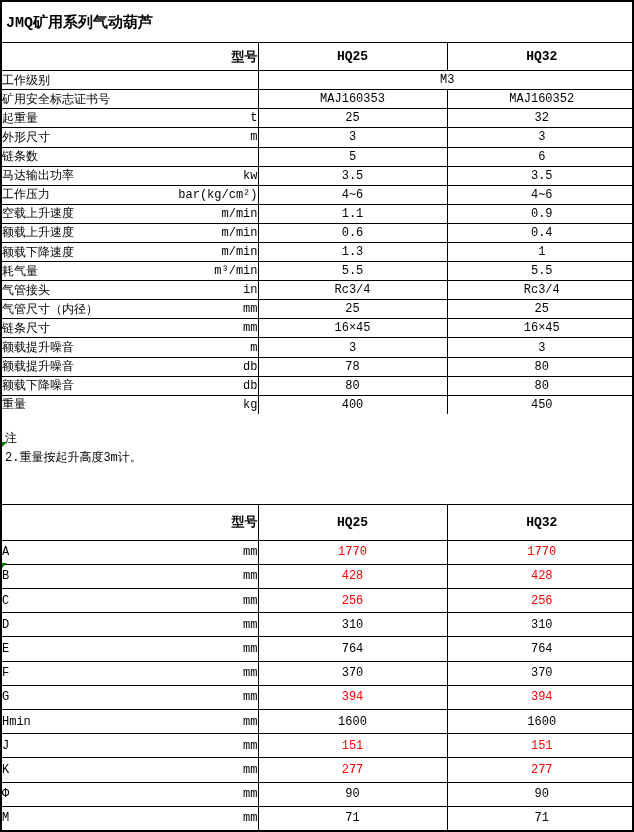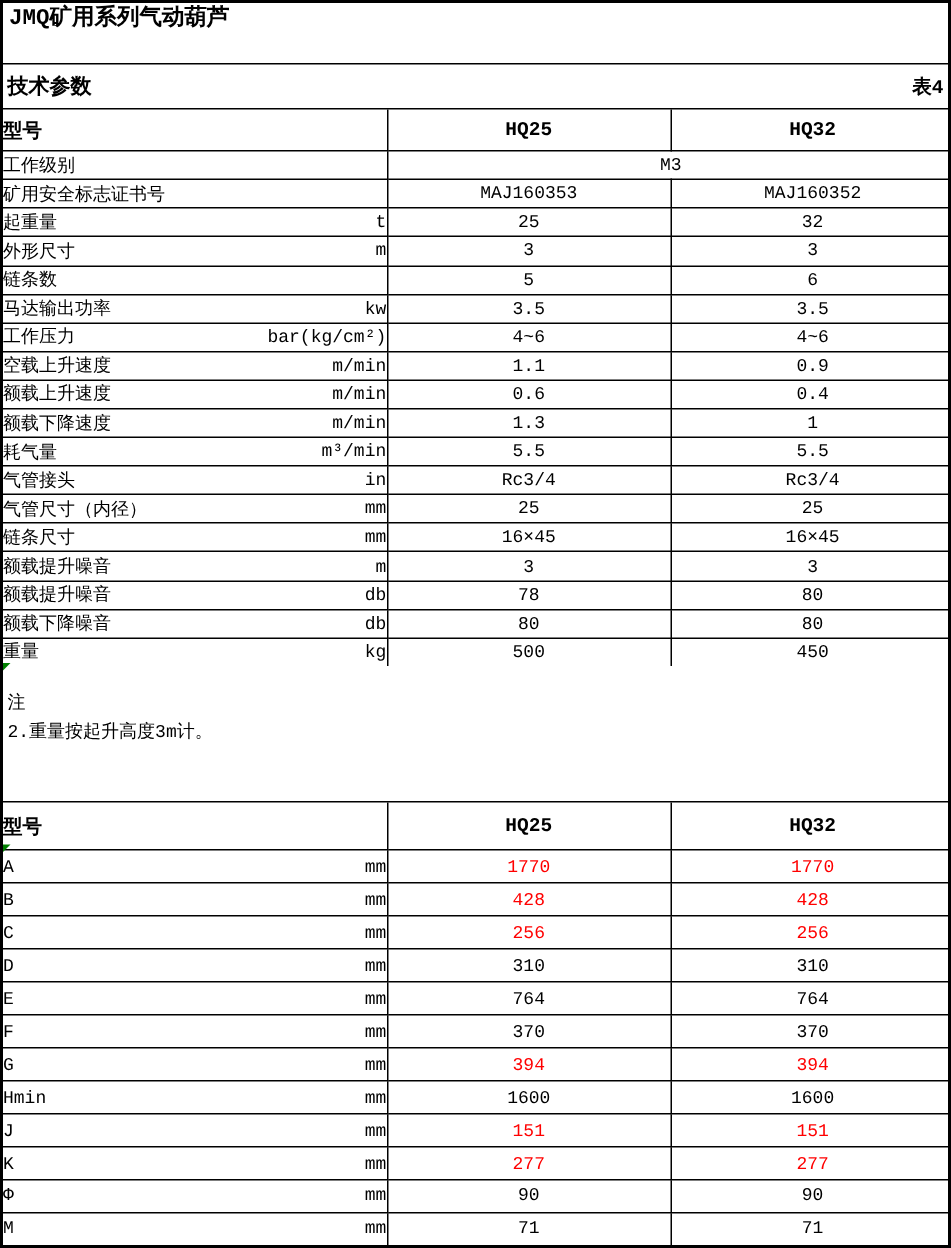--- a/index.html
+++ b/index.html
@@ -9,21 +9,21 @@
     box-sizing:border-box;
     border:2px solid #000;
     background:#fff;
     font-family:"Liberation Mono","DejaVu Sans Mono",monospace;
     font-size:12px;color:#000;
     overflow:hidden;
     display:flex;flex-direction:column;
   }
   .title-row{
     height:41px;box-sizing:border-box;border-bottom:1px solid #000;
-    display:flex;align-items:flex-start;padding-left:4px;
+    display:flex;align-items:center;padding-left:4px;
     font-weight:bold;font-size:15px;
   }
   .section-row{
     height:30px;box-sizing:border-box;border-bottom:1px solid #000;
     display:flex;align-items:center;justify-content:space-between;
     padding:0 3px;font-weight:bold;font-size:14px;
   }
   .section-row .sec-tag{font-size:13px;}
   .section-row .tag-pad{padding-right:16px;}
   table.spec{
@@ -31,21 +31,21 @@
     table-layout:fixed;font-size:12px;
   }
   table.spec col.c1{width:256px;}
   table.spec col.c2{width:189px;}
   table.spec col.c3{width:189px;}
   table.spec td{
     border:1px solid #000;height:18px;padding:0;
     vertical-align:middle;overflow:hidden;white-space:nowrap;
   }
   table.spec tr.head td{height:27px;font-weight:bold;font-size:13px;}
-  td.lbl{padding:0 8px 0 4px;}
+  td.lbl{padding:0 8px 0 4px;text-align:right;}
   td.lbl .cellwrap{display:flex;justify-content:space-between;align-items:center;}
   td.val{text-align:center;}
   .red{color:var(--red,#ff0000);}
   .tech-table{height:371px;}
   .dim-table{flex:1;}
   .notes{
     height:91px;box-sizing:border-box;border-bottom:1px solid #000;
     padding:16px 0 0 3px;line-height:19px;font-size:12px;
   }
   .tri{
@@ -58,24 +58,20 @@
 </style>
 </head>
 <body>
 
 <div class="sheet">
 
   <div class="title-row">
     <span>JMQ矿用系列气动葫芦</span>
   </div>
 
-  <div class="section-row">
-    <span class="sec-title">技术参数</span>
-    <span class="sec-tag">表4</span>
-  </div>
 
   <table class="spec tech-table">
     <colgroup>
         <col class="c1">
         <col class="c2">
         <col class="c3">
       </colgroup>
     <tbody>
       <tr class="head">
         <td class="lbl">型号</td>
@@ -251,21 +247,21 @@
         <td class="val">80</td>
         <td class="val">80</td>
       </tr>
       <tr>
         <td class="lbl">
             <div class="cellwrap">
               <span>重量</span>
               <span>kg</span>
             </div>
           </td>
-        <td class="val">500</td>
+        <td class="val">400</td>
         <td class="val">450</td>
       </tr>
     </tbody>
   </table>
 
   <div class="notes">
     <div>注</div>
     <div>2.重量按起升高度3m计。</div>
   </div>
 

